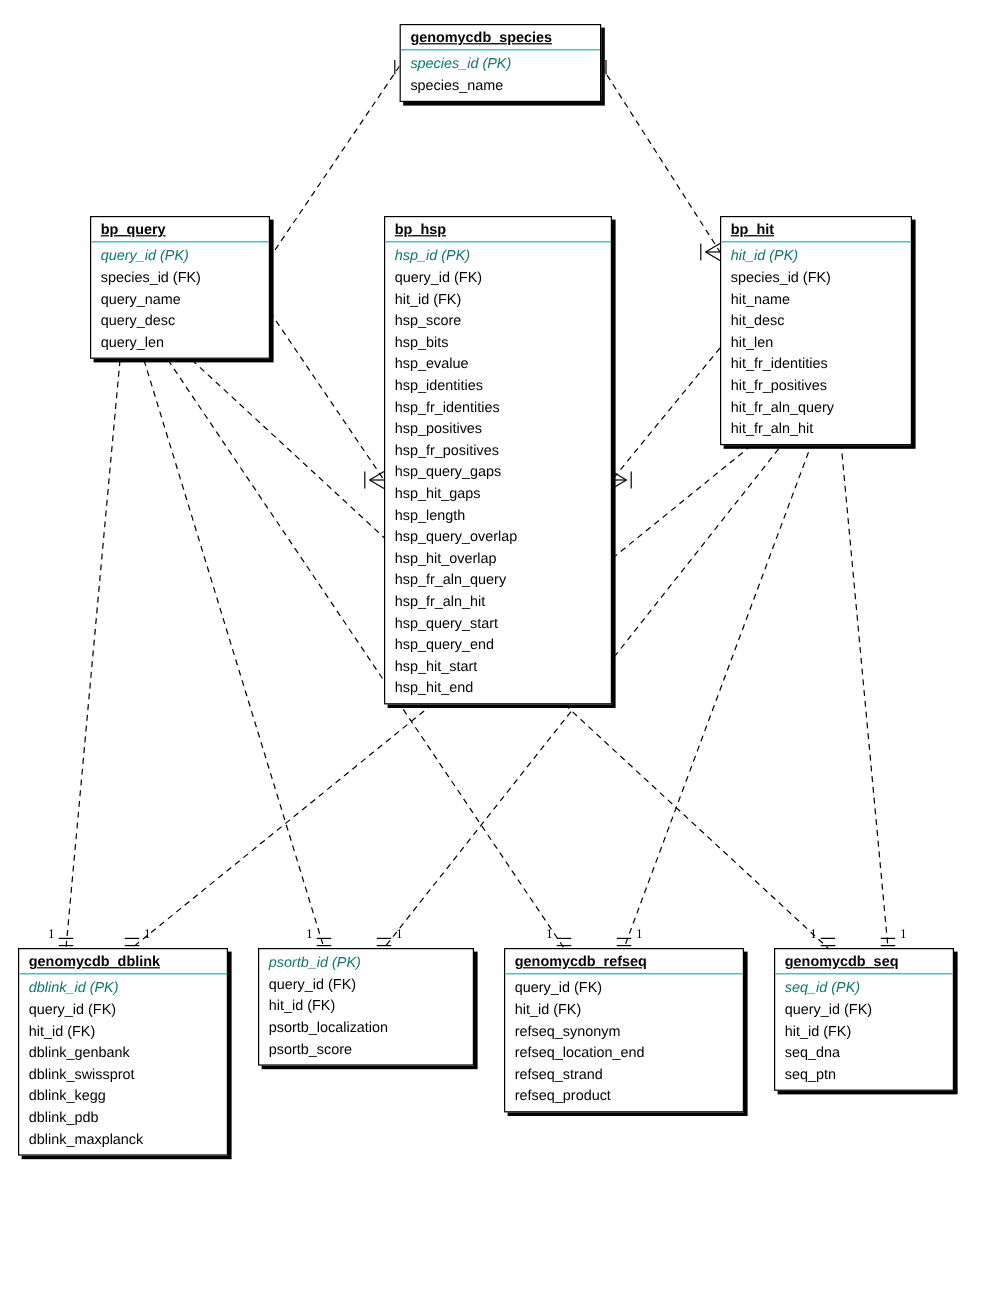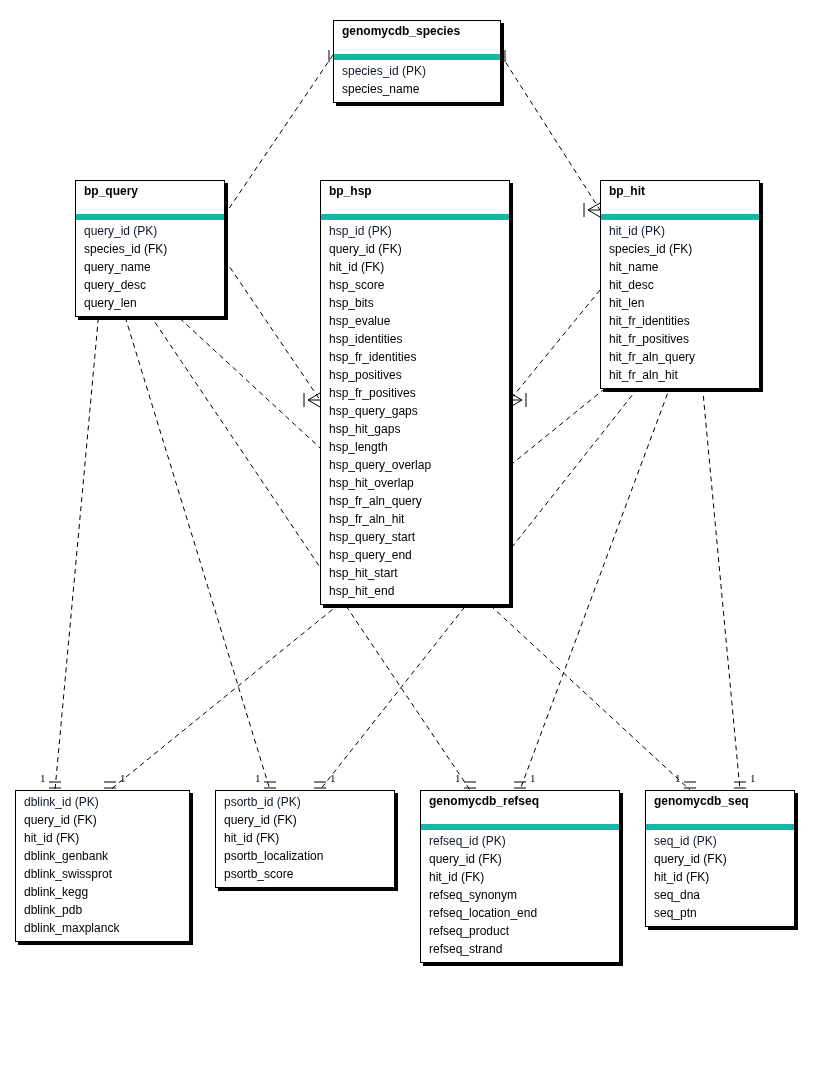--- a/index.html
+++ b/index.html
@@ -22,34 +22,36 @@
   }
   .entity {
     position: absolute;
     background: #ffffff;
     border: 1px solid #000000;
     box-shadow: 3px 3px 0 #000000;
     box-sizing: border-box;
   }
   .entity .title {
     font-weight: bold;
-    padding: 3px 8px 16px 8px;
-    border-bottom: 6px solid #14b8a6;
+    padding: 3px 8px 3px 8px;
+    border-bottom: 1px solid #14b8a6;
     white-space: nowrap;
+    text-decoration: underline;
   }
   .entity .fields {
     padding: 2px 0 4px 0;
   }
   .entity .field {
     padding: 1px 8px;
     line-height: 16px;
     white-space: nowrap;
   }
   .entity .field.pk {
-    color: #0f172a;
+    color: #0f766e;
+    font-style: italic;
   }
 </style>
 </head>
 <body>
 
 <svg class="connectors" viewBox="0 0 822 1080">
   <defs>
 
     <g id="crow-down">
       <line x1="0" y1="0" x2="0" y2="12" stroke="#000"></line>
@@ -189,20 +191,21 @@
     <div class="field">hit_desc</div>
     <div class="field">hit_len</div>
     <div class="field">hit_fr_identities</div>
     <div class="field">hit_fr_positives</div>
     <div class="field">hit_fr_aln_query</div>
     <div class="field">hit_fr_aln_hit</div>
   </div>
 </div>
 
 <div class="entity" style="left:15px; top:790px; width:175px">
+  <div class="title">genomycdb_dblink</div>
   <div class="fields">
     <div class="field pk">dblink_id (PK)</div>
     <div class="field">query_id (FK)</div>
     <div class="field">hit_id (FK)</div>
     <div class="field">dblink_genbank</div>
     <div class="field">dblink_swissprot</div>
     <div class="field">dblink_kegg</div>
     <div class="field">dblink_pdb</div>
     <div class="field">dblink_maxplanck</div>
   </div>
@@ -214,27 +217,26 @@
     <div class="field">query_id (FK)</div>
     <div class="field">hit_id (FK)</div>
     <div class="field">psortb_localization</div>
     <div class="field">psortb_score</div>
   </div>
 </div>
 
 <div class="entity" style="left:420px; top:790px; width:200px">
   <div class="title">genomycdb_refseq</div>
   <div class="fields">
-    <div class="field pk">refseq_id (PK)</div>
     <div class="field">query_id (FK)</div>
     <div class="field">hit_id (FK)</div>
     <div class="field">refseq_synonym</div>
     <div class="field">refseq_location_end</div>
+    <div class="field">refseq_strand</div>
     <div class="field">refseq_product</div>
-    <div class="field">refseq_strand</div>
   </div>
 </div>
 
 <div class="entity" style="left:645px; top:790px; width:150px">
   <div class="title">genomycdb_seq</div>
   <div class="fields">
     <div class="field pk">seq_id (PK)</div>
     <div class="field">query_id (FK)</div>
     <div class="field">hit_id (FK)</div>
     <div class="field">seq_dna</div>

